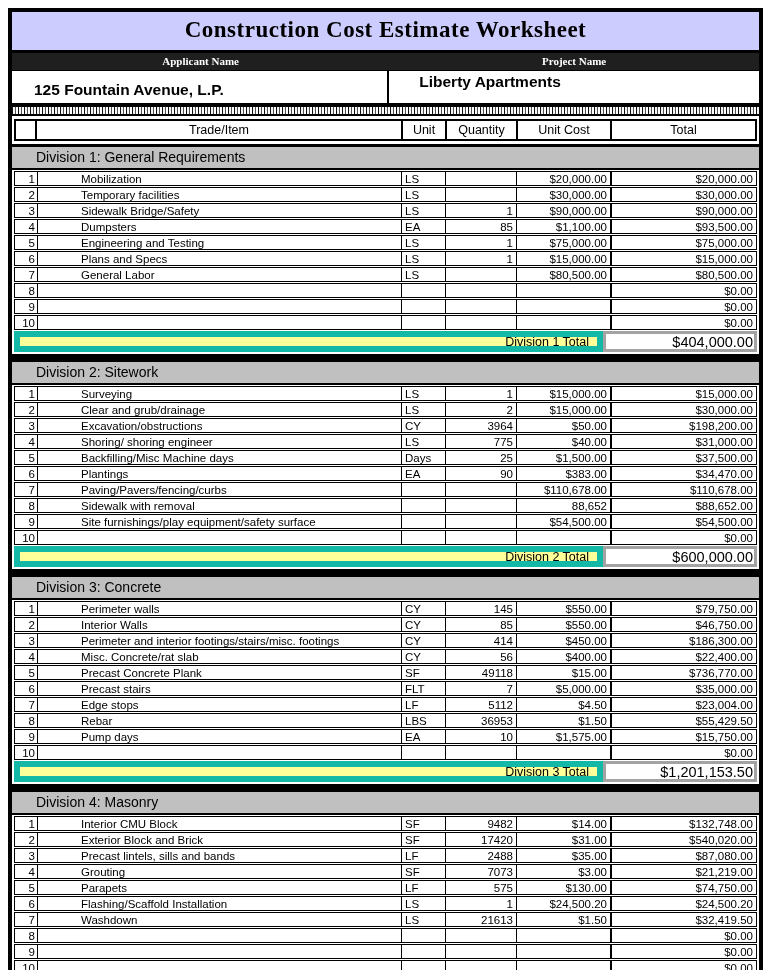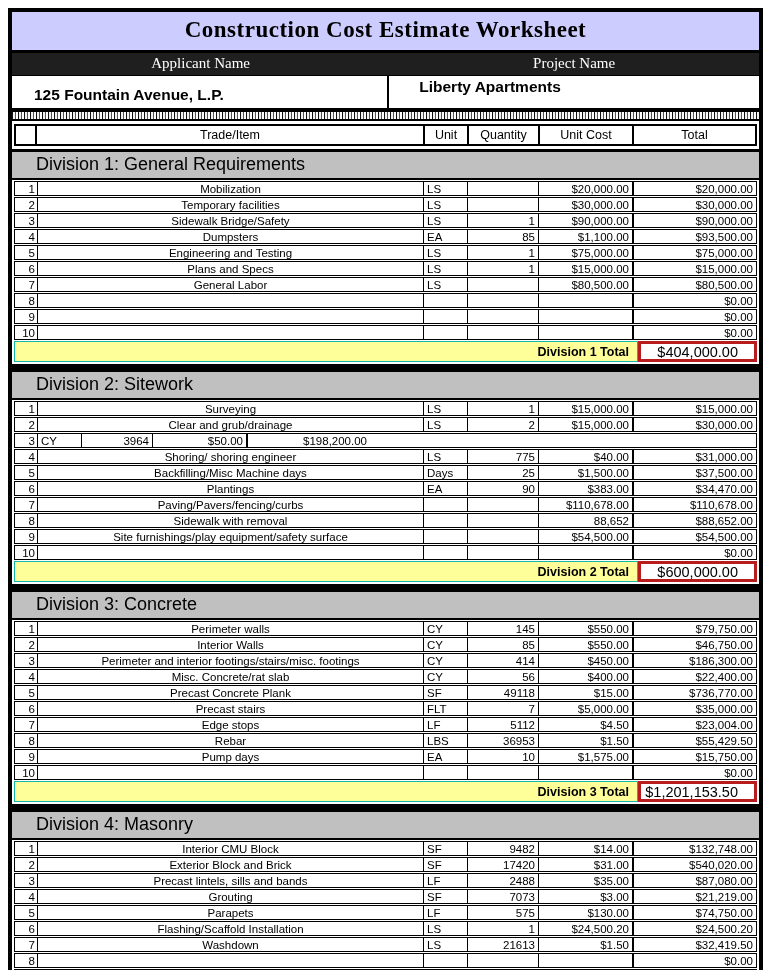--- a/index.html
+++ b/index.html
@@ -13,21 +13,21 @@
     border-bottom:3px solid #000;
     text-align:center;
     font-family:"Liberation Serif", serif;
     font-weight:bold;
     font-size:23px;
     padding:5px 0 7px 0;
     letter-spacing:0.5px;
   }
 
   .names-band { display:flex; background:#1f1f1f; color:#fff;
-    font-family:"Liberation Serif", serif; font-weight:normal; font-size:15px;
+    font-family:"Liberation Serif", serif; font-weight:bold; font-size:11px;
     border-bottom:1px solid #000; }
   .names-band .nb-cell { text-align:center; padding:2px 0 3px 0; }
   .nb-left  { flex:0 0 50.5%; }
   .nb-right { flex:1; }
 
   .names-values { display:flex; font-weight:bold; font-size:15.5px;
     border-bottom:2px solid #000; }
   .nv-left  { flex:0 0 50.5%; padding:10px 0 4px 22px; border-right:2px solid #000; }
   .nv-right { flex:1; padding:2px 18px 4px 30px; }
 
@@ -43,49 +43,49 @@
   .hdr-row { display:flex; margin:0 2px 3px 2px; height:22px; font-size:12.5px; }
   .hdr-row > div { border:2px solid #000; border-left:none;
     display:flex; align-items:center; justify-content:center; background:#fff; }
   .hdr-row > div:first-child { border-left:2px solid #000; }
 
   .c-num   { width:23px; }
   .c-item  { flex:1; }
   .c-unit  { width:44px; }
   .c-qty   { width:71px; }
   .c-cost  { width:94px; }
-  .c-total { width:123px; }
+  .c-total { width:145px; }
 
   .division-band {
     background:#c0c0c0;
     border-top:3px solid #000;
     border-bottom:2px solid #000;
-    font-size:18px;
+    font-size:14px;
     padding:2px 0 3px 24px;
   }
 
   .rows { padding:1px 2px 0 2px; }
   .row { display:flex; border:1px solid #000; margin-bottom:1px; height:15px;
     font-size:11.5px; line-height:12px; background:#fff; }
   .row > div { border-right:1px solid #000; padding:1px 3px 0 3px;
     overflow:hidden; white-space:nowrap; }
   .row .c-num   { text-align:right; padding-right:2px; }
-  .row .c-item  { text-align:center; }
+  .row .c-item  { text-align:left;margin-left:40px; }
   .row .c-unit  { text-align:left; }
   .row .c-qty   { text-align:right; }
   .row .c-cost  { text-align:right; }
   .row .c-total { text-align:right; border-right:none; border-left:1px solid #000; }
 
   .total-row { display:flex; margin:1px 2px 0 2px; height:21px; }
-  .total-label-area { flex:1; background:#ffff99; border:1px solid #14b8a6;
+  .total-label-area { flex:1; background:#ffff99; border:6px solid #14b8a6;
     display:flex; align-items:center; justify-content:flex-end;
-    font-weight:bold; font-size:12.5px; padding-right:8px; }
-  .total-value { width:119px; background:#fff; border:3px solid #b91c1c;
+    font-weight:normal; font-size:12.5px; padding-right:8px; }
+  .total-value { width:154px; background:#fff; border:3px solid #a3a3a3;
     display:flex; align-items:center; justify-content:flex-end;
-    font-size:14.5px; padding-right:16px; }
+    font-size:14.5px; padding-right:1px; }
 
   .section-sep { height:5px; background:#000; margin-top:2px; }
   .division-section:last-child .section-sep { display:none; }
   .division-section:last-child .total-row { margin-bottom:2px; }
 </style>
 </head>
 <body>
 
 <div class="page">
   <div class="sheet">
@@ -219,20 +219,21 @@
             <div class="row">
               <div class="c-num">2</div>
               <div class="c-item">Clear and grub/drainage</div>
               <div class="c-unit">LS</div>
               <div class="c-qty">2</div>
               <div class="c-cost">$15,000.00</div>
               <div class="c-total">$30,000.00</div>
             </div>
             <div class="row">
               <div class="c-num">3</div>
+              <div class="c-item">Excavation/obstructions</div>
               <div class="c-unit">CY</div>
               <div class="c-qty">3964</div>
               <div class="c-cost">$50.00</div>
               <div class="c-total">$198,200.00</div>
             </div>
             <div class="row">
               <div class="c-num">4</div>
               <div class="c-item">Shoring/ shoring engineer</div>
               <div class="c-unit">LS</div>
               <div class="c-qty">775</div>

